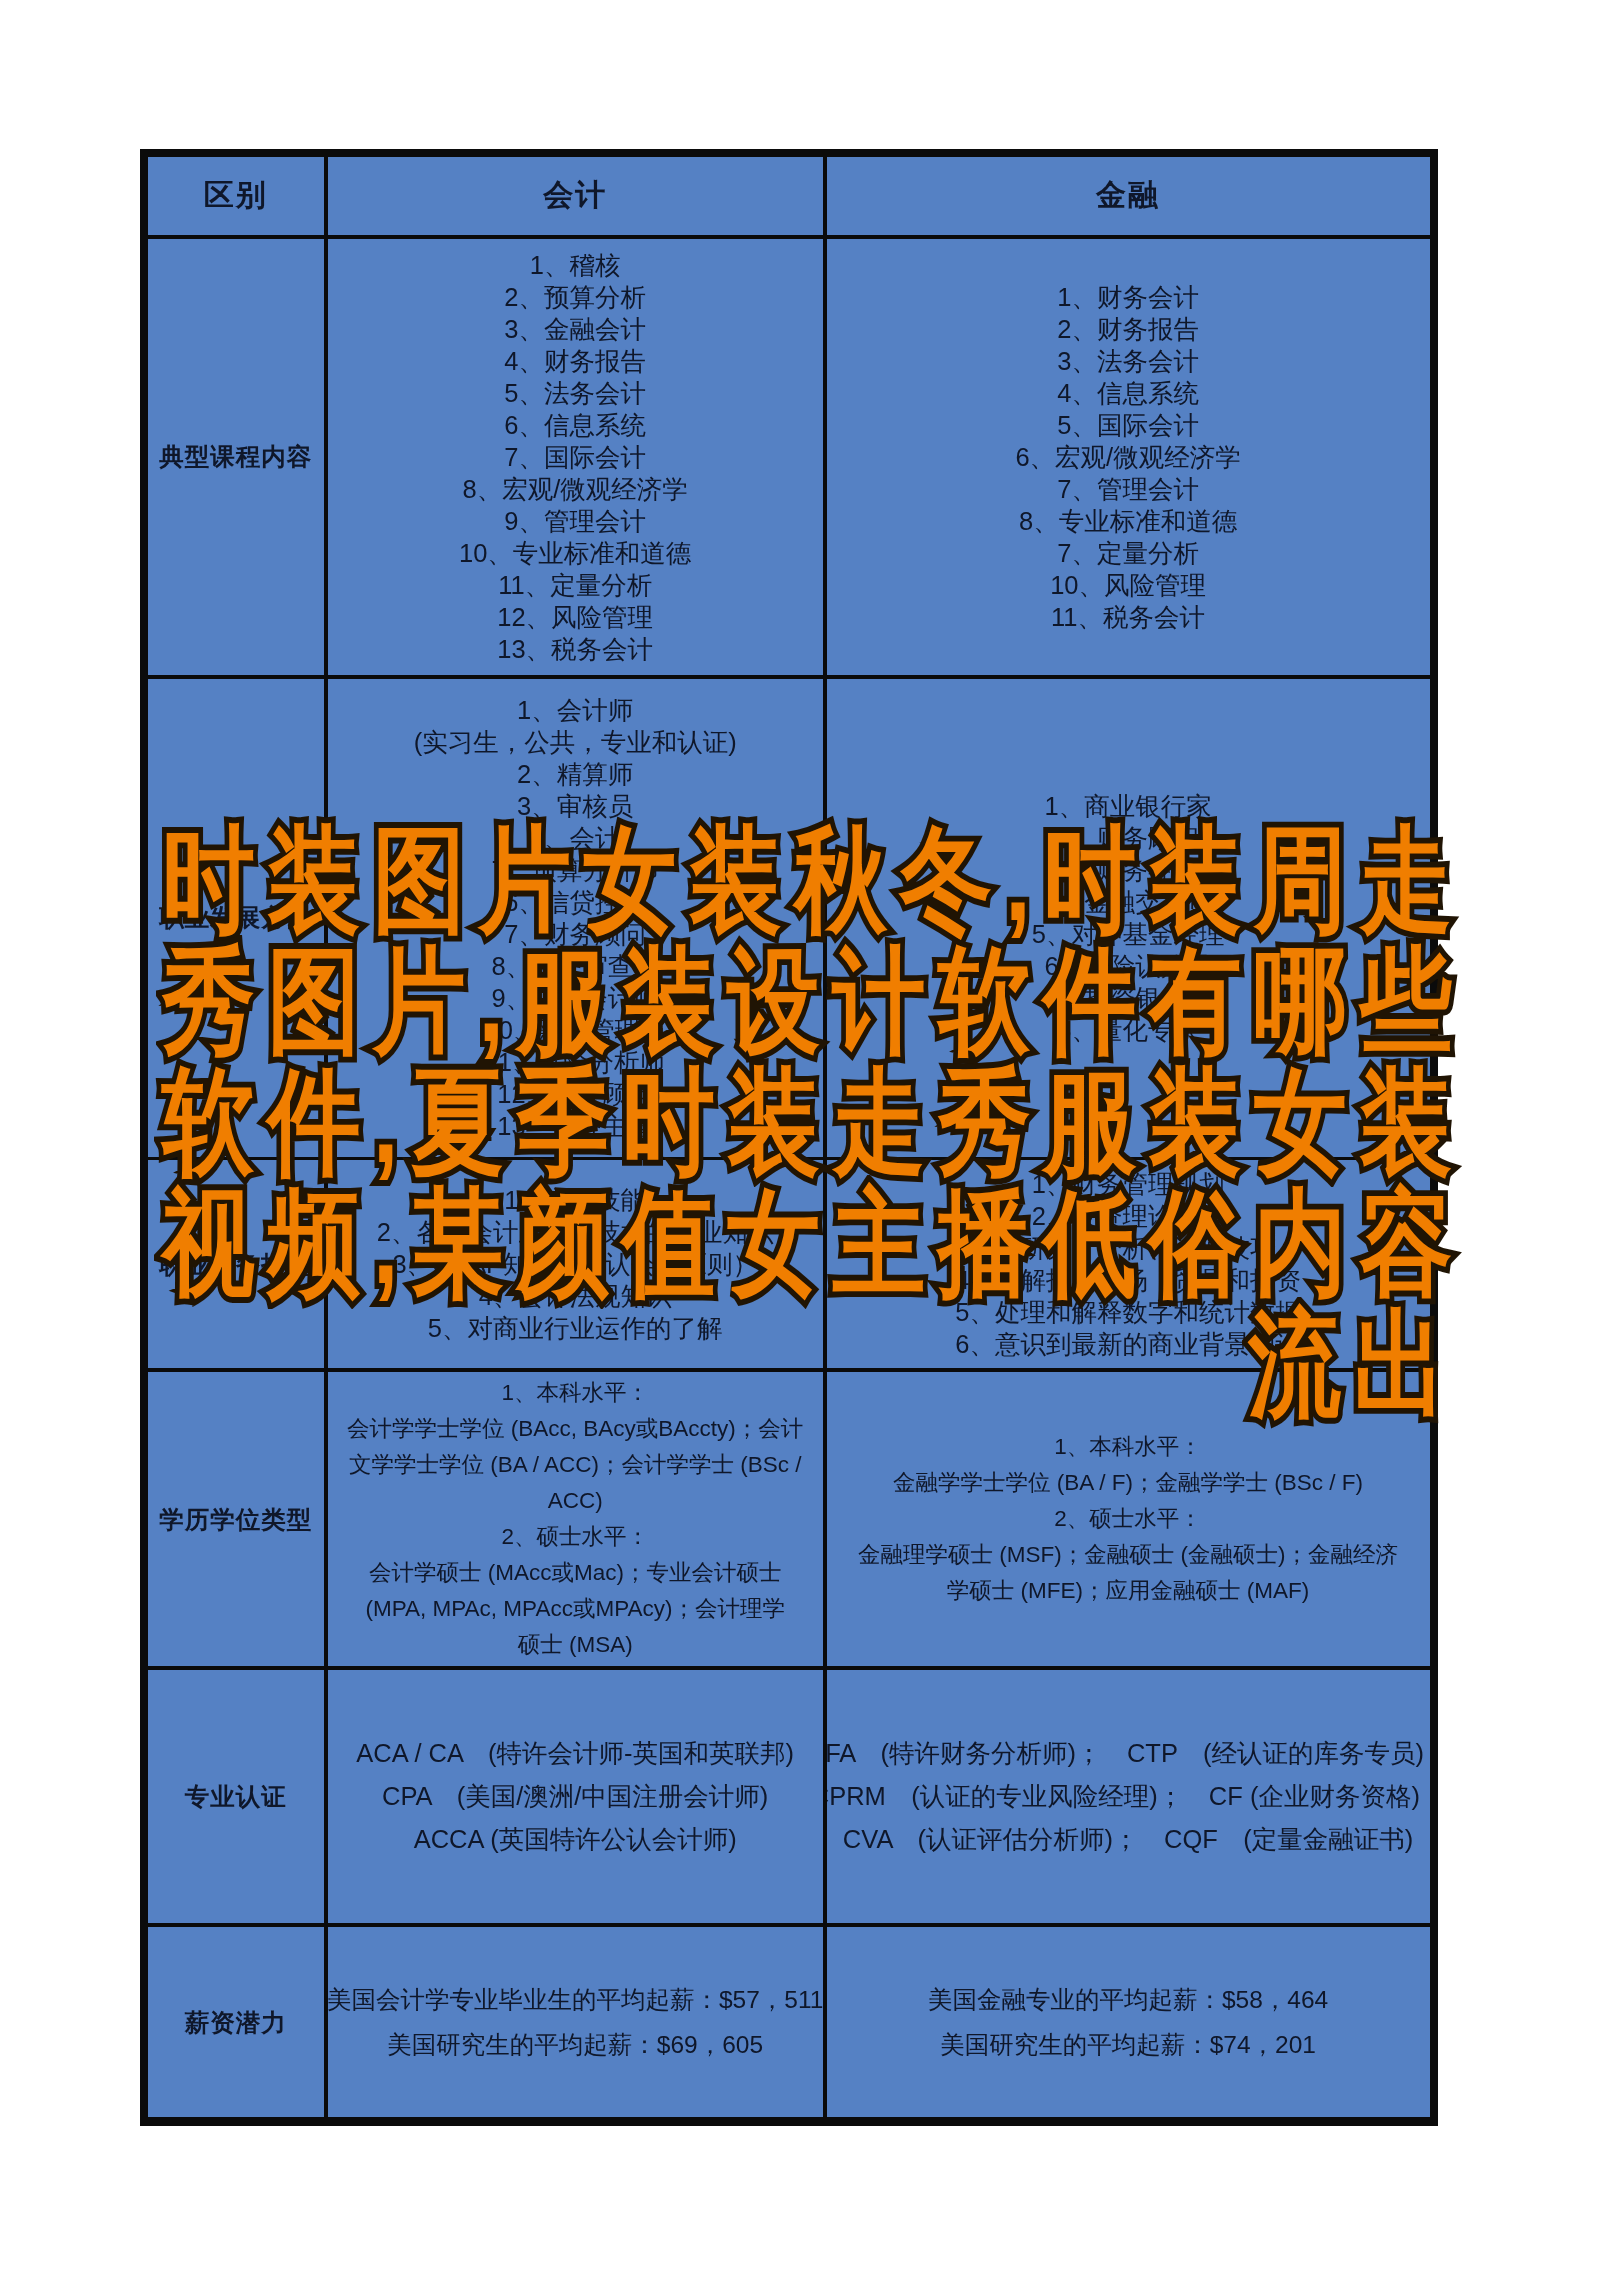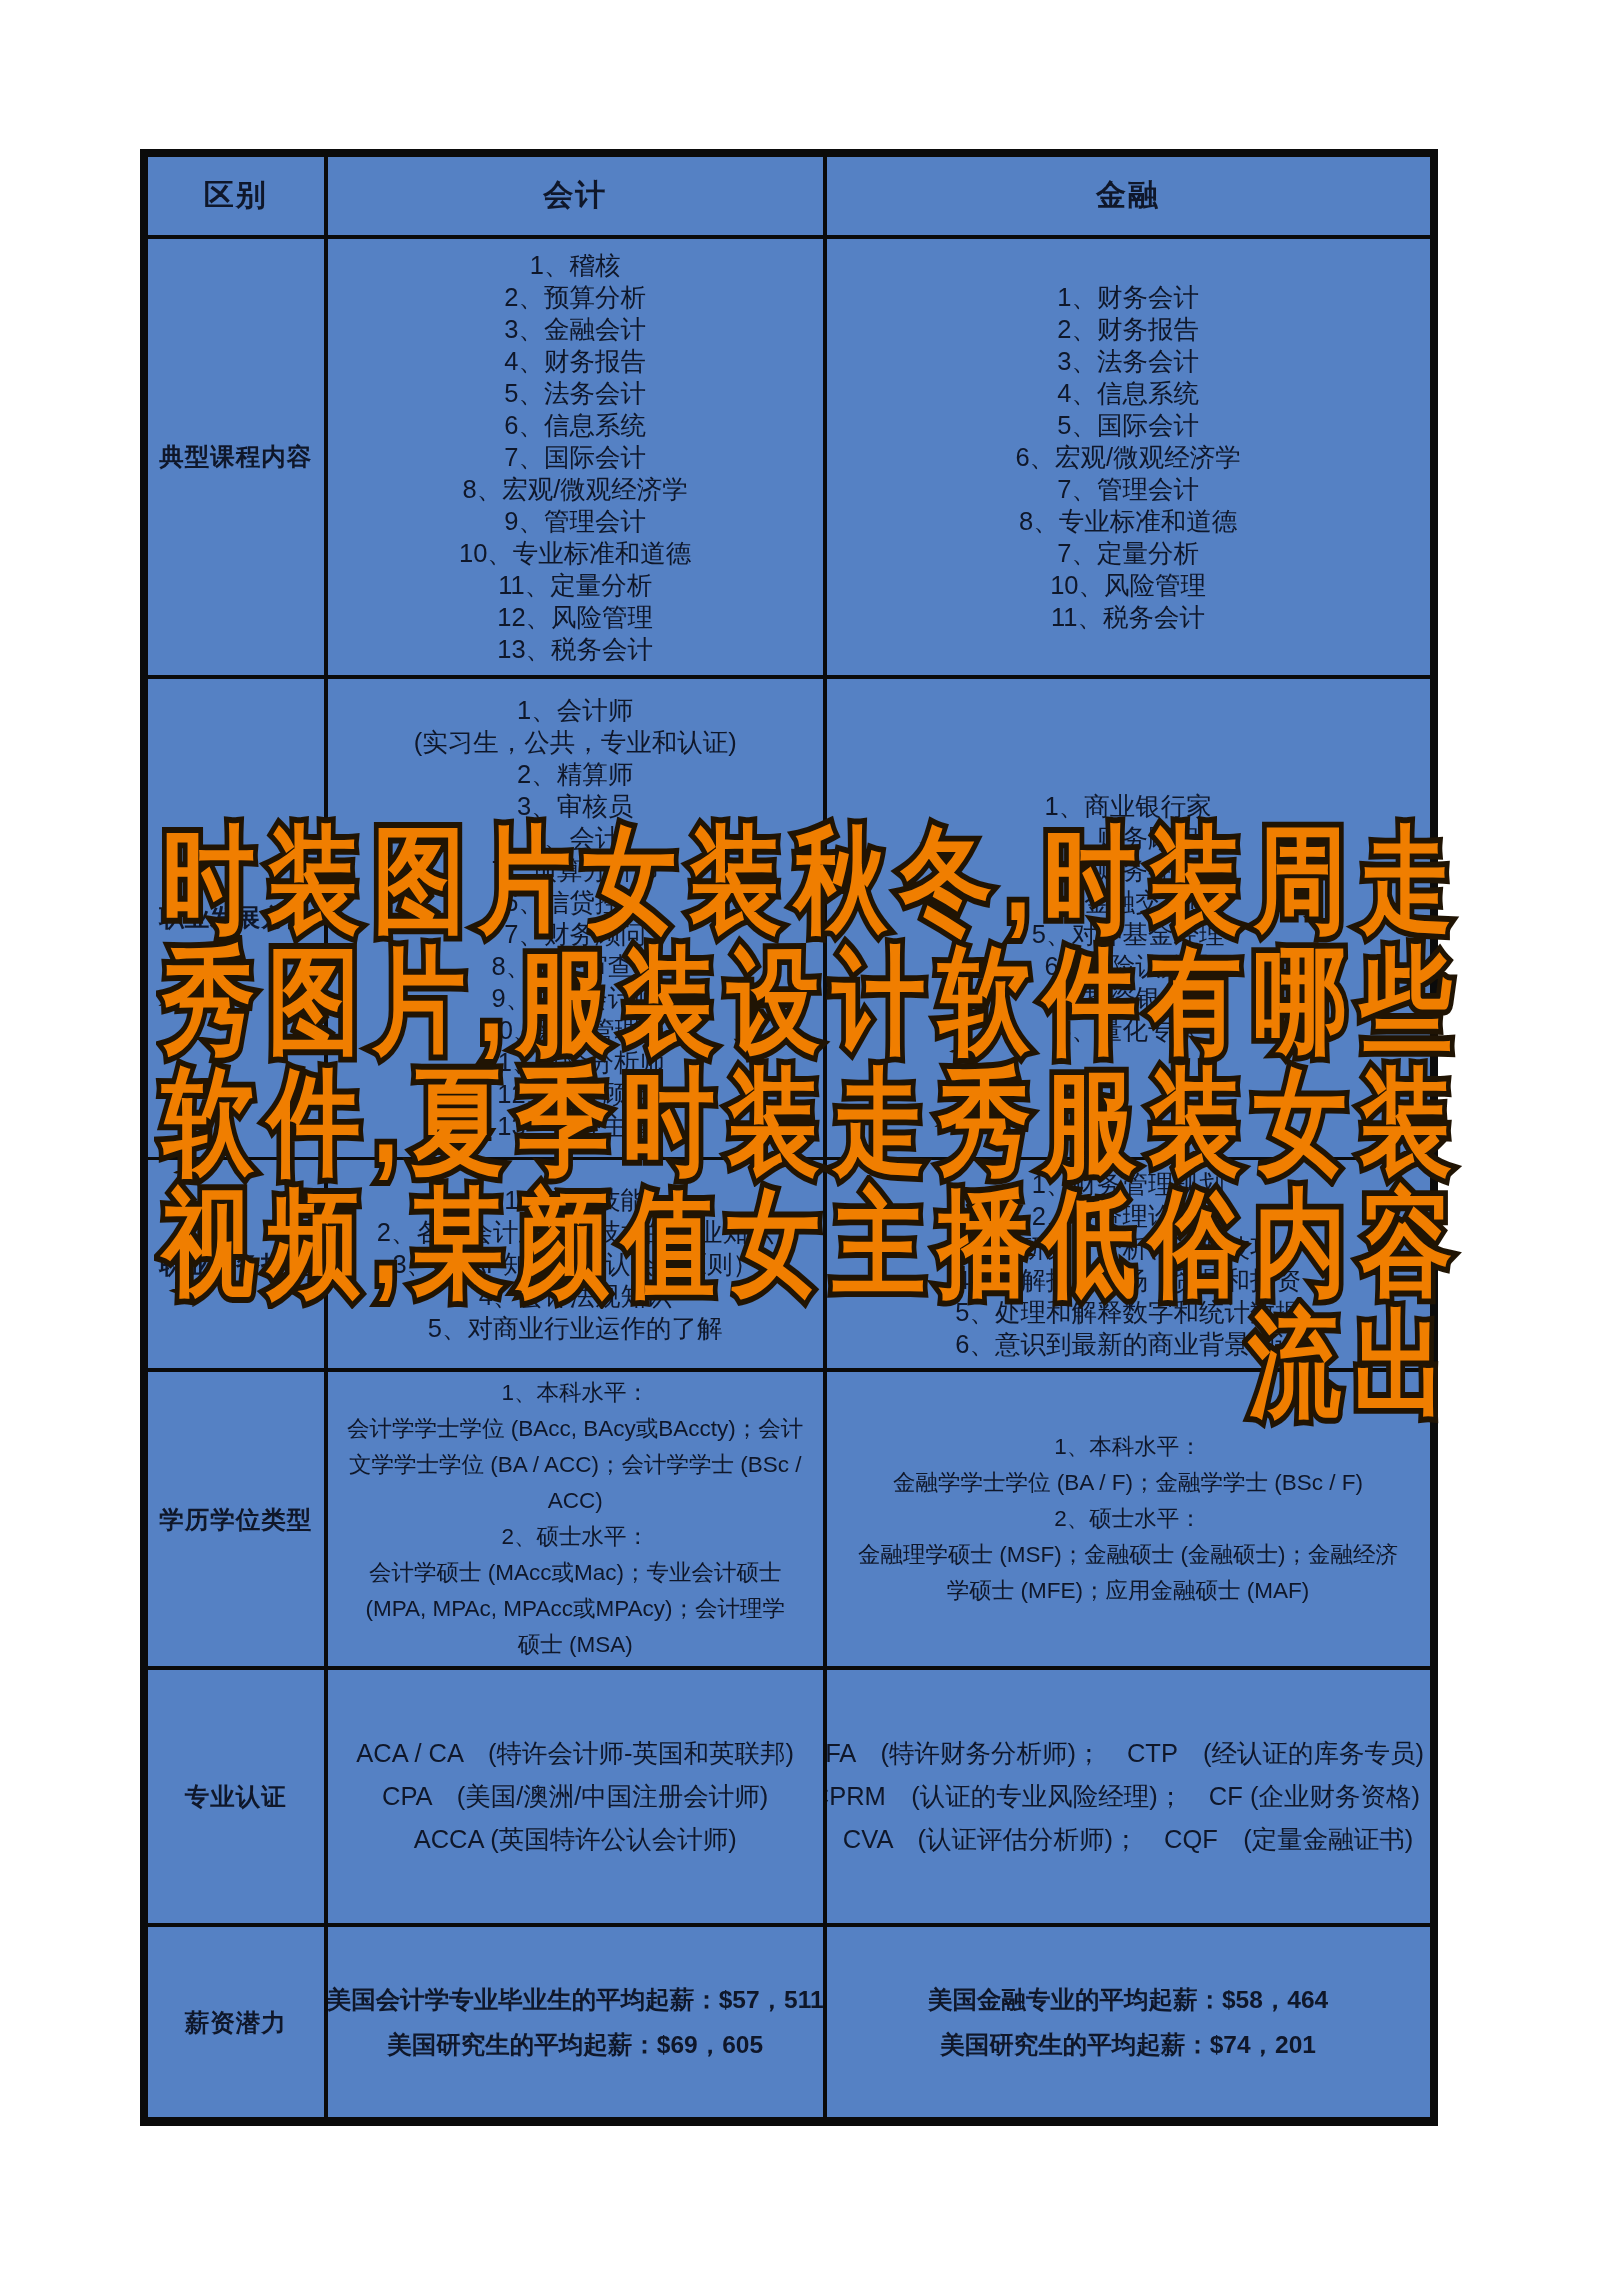--- a/index.html
+++ b/index.html
@@ -19,21 +19,21 @@
     background:#5581C4;color:#0f172a;overflow:hidden;
     display:flex;flex-direction:column;align-items:center;justify-content:center;
     text-align:center;
   }
   .head{font-size:30px;font-weight:bold;letter-spacing:2px;}
   .label{font-size:24.5px;font-weight:bold;letter-spacing:1px;}
   .cell .line{white-space:nowrap;}
   .list-sm .line{font-size:25.5px;line-height:32px;font-weight:400;}
   .list-md .line{font-size:22.5px;line-height:36px;font-weight:400;}
   .list-lg .line{font-size:25.5px;line-height:43px;font-weight:400;}
-  .list-xl .line{font-size:24.5px;line-height:45px;font-weight:700;}
+  .list-xl .line{font-size:24.5px;line-height:45px;font-weight:400;}
   
   .overlay{
     position:absolute;left:0;top:820px;width:100%;text-align:right;z-index:5;
     pointer-events:none;
   }
   .ov-line{
     position:relative;z-index:0;height:121px;line-height:121px;
     font-size:116px;font-weight:bold;letter-spacing:15.7px;
     color:#F07E00;white-space:nowrap;
     transform:scaleX(0.8);transform-origin:50% 50%;

